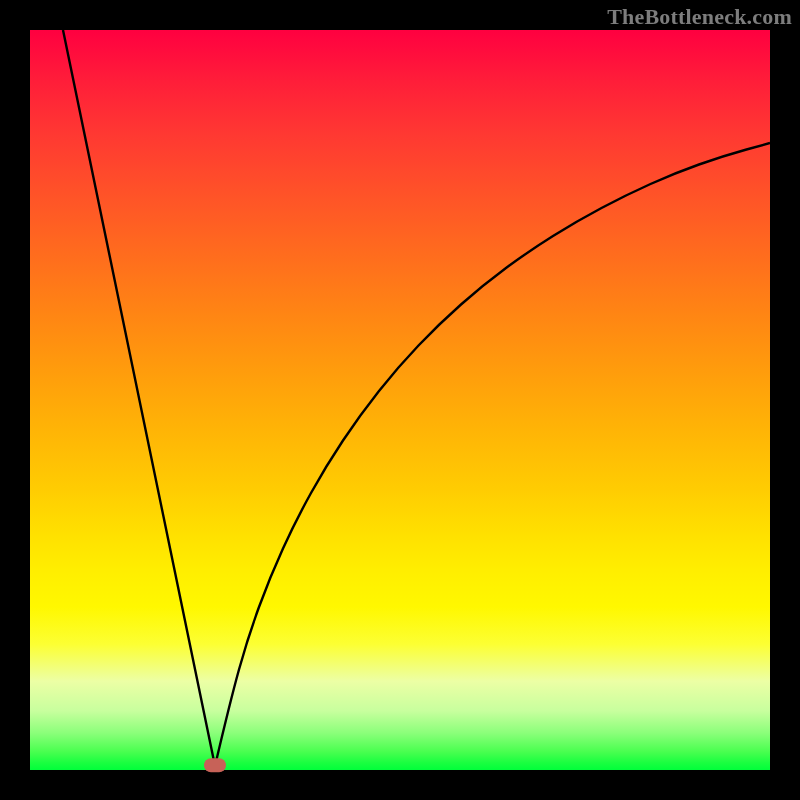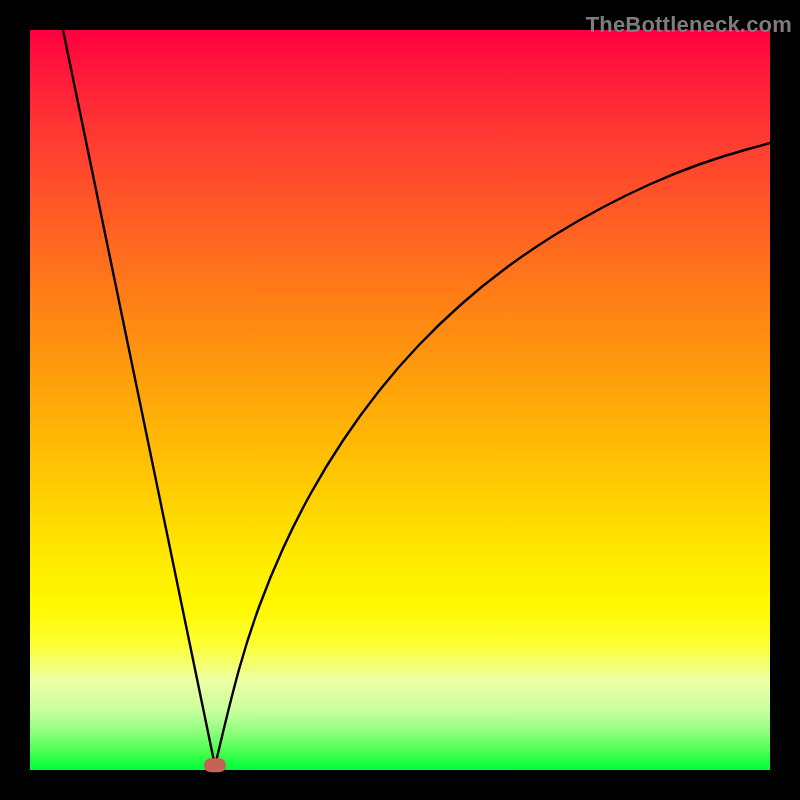--- a/index.html
+++ b/index.html
@@ -54,23 +54,23 @@
   .marker {
     position: absolute;
     width: 22px;
     height: 14px;
     background: #c76258;
     border-radius: 7px;
     transform: translate(-50%, -55%);
   }
   .watermark {
     position: absolute;
-    top: 12px;
+    top: 4px;
     right: 8px;
-    font-family: Liberation Sans, sans-serif;
+    font-family: Liberation Serif, serif;
     font-size: 22px;
     font-weight: 600;
     color: #7d7d7d;
     letter-spacing: 0.2px;
     user-select: none;
   }
 </style>
 </head>
 <body>
 

